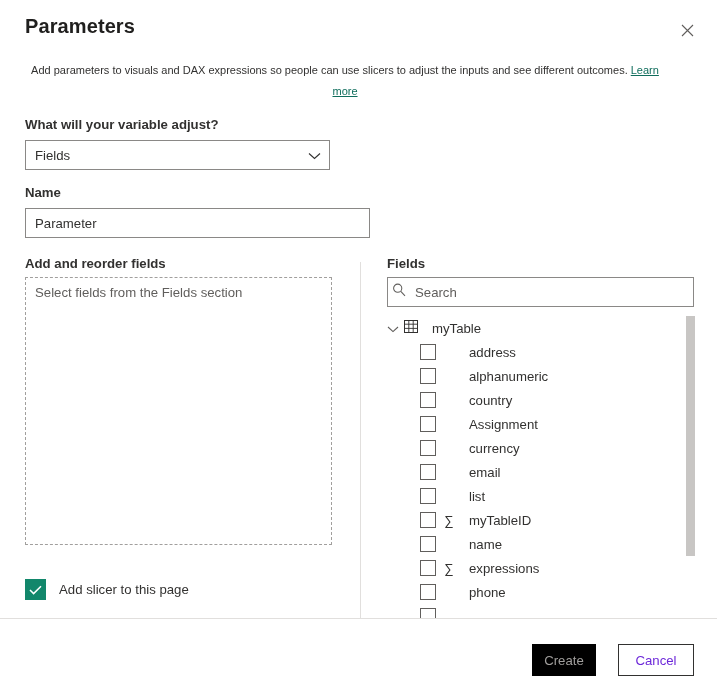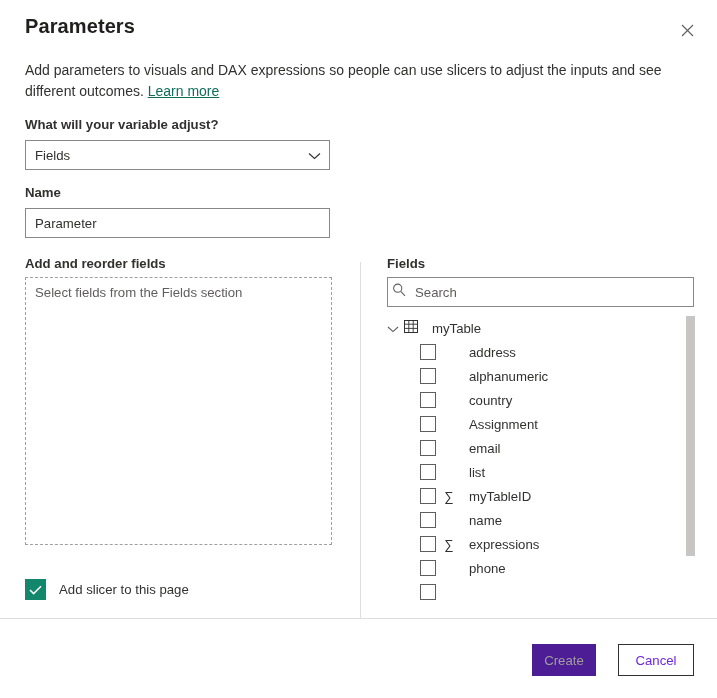--- a/index.html
+++ b/index.html
@@ -40,23 +40,24 @@
     cursor: pointer;
     padding: 0;
   }
   .close-btn svg { display: block; }
 
   .description {
     position: absolute;
     left: 25px;
     top: 60px;
     width: 640px;
-    font-size: 14px;
+    font-size: 11px;
     line-height: 21px;
     color: #323130;
+    text-align: center;
   }
   .learn-more {
     color: #0f6d5c;
     text-decoration: underline;
     cursor: pointer;
   }
 
   
   .field-label {
     position: absolute;
@@ -85,21 +86,21 @@
   }
   .combo-value {
     flex: 1;
     font-size: 13.2px;
     color: #323130;
   }
   .text-input {
     position: absolute;
     left: 25px;
     top: 208px;
-    width: 305px;
+    width: 345px;
     height: 30px;
     border: 1px solid #8a8886;
     background: #ffffff;
     box-sizing: border-box;
     padding: 0 9px;
     font-family: "Liberation Sans", sans-serif;
     font-size: 13.2px;
     color: #323130;
   }
 
@@ -258,21 +259,21 @@
     height: 32px;
     font-family: "Liberation Sans", sans-serif;
     font-size: 13.2px;
     box-sizing: border-box;
     cursor: pointer;
   }
   .btn-create {
     left: 532px;
     top: 644px;
     width: 64px;
-    background: #4c1d95;
+    background: #000000;
     border: none;
     color: #a19f9d;
     cursor: default;
   }
   .btn-cancel {
     left: 618px;
     top: 644px;
     width: 76px;
     background: #ffffff;
     border: 1px solid #323130;
@@ -372,20 +373,25 @@
         <span class="field-name">country</span>
       </div>
       <div class="field-row">
         <span class="cb-empty"></span>
         <span class="sigma blank">∑</span>
         <span class="field-name">Assignment</span>
       </div>
       <div class="field-row">
         <span class="cb-empty"></span>
         <span class="sigma blank">∑</span>
+        <span class="field-name">currency</span>
+      </div>
+      <div class="field-row">
+        <span class="cb-empty"></span>
+        <span class="sigma blank">∑</span>
         <span class="field-name">email</span>
       </div>
       <div class="field-row">
         <span class="cb-empty"></span>
         <span class="sigma blank">∑</span>
         <span class="field-name">list</span>
       </div>
       <div class="field-row">
         <span class="cb-empty"></span>
         <span class="sigma">∑</span>

